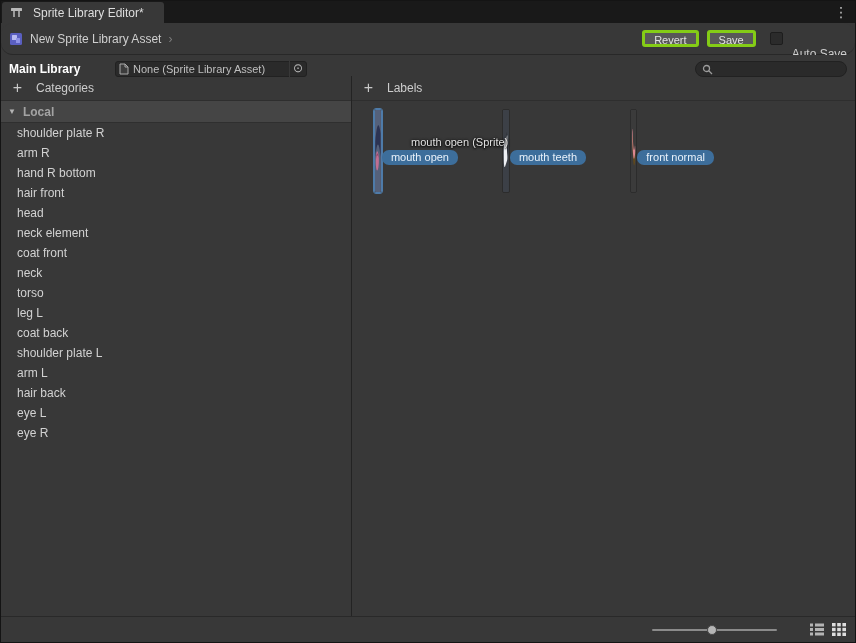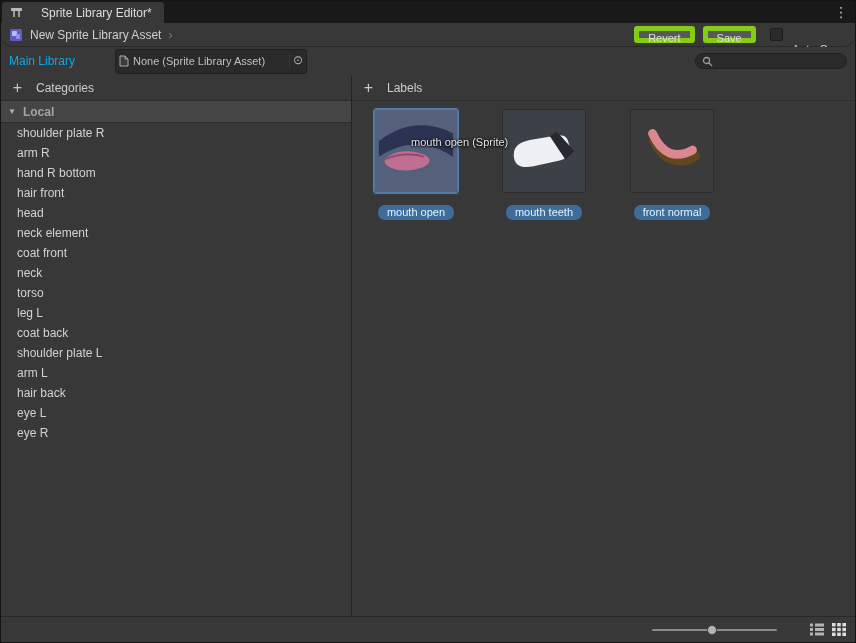--- a/index.html
+++ b/index.html
@@ -11,45 +11,45 @@
     font-size:12px;
     color:#c9c9c9;
     overflow:hidden;
     border:1px solid #141414;
   }
 
   
   .tabbar { height:22px; background:#191919; display:flex; align-items:flex-end; position:relative; }
   .tab {
     height:21px; margin-left:1px; background:#383838; color:#dedede;
-    display:flex; align-items:center; gap:18px; padding:0 12px 0 8px;
+    display:flex; align-items:center; gap:10px; padding:0 20px 0 8px;
     border-radius:3px 3px 0 0;
   }
   .kebab { position:absolute; right:6px; top:2px; width:16px; height:18px; text-align:center;
     color:#c4c4c4; font-size:14px; line-height:18px; cursor:default; }
 
   
-  .toolbar { height:24px; background:#383838; border-bottom:1px solid #282828;
+  .toolbar { height:32px; background:#383838; border-bottom:1px solid #282828;
     display:flex; align-items:center; padding:0 8px; gap:8px;border-radius:12px; }
   .crumb { display:flex; align-items:center; gap:7px; color:#cfcfcf; }
   .crumb-sep { color:#7d7d7d; font-size:12px; }
   .spacer { flex:1; }
   .btn {
-    background:#585858; border:5px solid #84cc16; border-radius:3px;
+    background:#585858; border:3px solid #84cc16; border-radius:3px;
     color:#e2e2e2; font-size:11px; height:17px; line-height:15px; padding:0 9px;
     font-family:"Liberation Sans", sans-serif;
   }
   .checkbox { width:13px; height:13px; background:#2b2b2b; border:1px solid #1d1d1d; border-radius:2px; margin-left:6px; }
   .chk-label { color:#cdcdcd; margin-left:1px;margin-top:30px; }
 
   
   .libraryrow { height:28px; display:flex; align-items:center; padding:0 8px; background:#383838; position:relative; }
-  .lib-label { width:106px; color:#0ea5e9; }
+  .lib-label { width:106px; color:#ffffff;font-weight:bold; }
   .objfield {
-    width:192px; height:25px; background:#2a2a2a; border:1px solid #212121; border-radius:3px;
+    width:192px; height:16px; background:#2a2a2a; border:1px solid #212121; border-radius:3px;
     display:flex; align-items:center; padding:0 0 0 3px; gap:4px;
   }
   .objfield .txt { flex:1; font-size:11px; color:#bfbfbf; white-space:nowrap; overflow:hidden; }
   .objpicker { width:17px; height:16px; text-align:center; line-height:15px; color:#b5b5b5; font-size:12px;
     border-left:1px solid #383838; }
   .searchfield {
     position:absolute; right:8px; top:6px; width:152px; height:16px;
     background:#2a2a2a; border:1px solid #212121; border-radius:8px;
     display:flex; align-items:center; padding:0 6px; gap:4px;
   }
@@ -66,21 +66,21 @@
   .groupheader { height:22px; background:#454545; border-bottom:1px solid #2f2f2f;
     display:flex; align-items:center; gap:7px; padding:0 7px; }
   .groupheader .tri { font-size:8px; color:#b4b4b4; }
   .groupheader .name { font-weight:bold; color:#a3a3a3; }
   .catlist { list-style:none; }
   .catrow { height:20px; line-height:20px; padding-left:16px; color:#d2d2d2; white-space:nowrap; }
   .catrow.selected { background:var(--selection-row,#5d5d5d); color:#ffffff; }
 
   
   .labelsgrid { display:flex; padding:8px 0 0 22px; gap:44px; }
-  .labelcell { width:84px; display:flex; flex-direction:column; align-items:center; }
+  .labelcell { width:84px; display:flex; flex-direction:row; align-items:center; }
   .thumb { width:84px; height:84px; border:1px solid #2c2c2c; border-radius:2px; overflow:hidden;
     background:linear-gradient(160deg,#43464c 0%,#35363a 100%); }
   .thumb svg { display:block; width:100%; height:100%; }
   .labelcell.selected .thumb { border-color:var(--accent-border,#4e7ba9); outline:1px solid var(--accent-border,#4e7ba9); }
   .pill { margin-top:12px; background:var(--label-pill,#3d6e9b); color:#e8f1fa;
     border-radius:7px; padding:1px 9px 2px 9px; font-size:11px; white-space:nowrap; }
   .tooltip { position:absolute; left:59px; top:60px; font-size:11px; color:#e2e2e2;
     text-shadow:0 1px 2px #000, 0 0 3px #000; pointer-events:none; }
 
   

